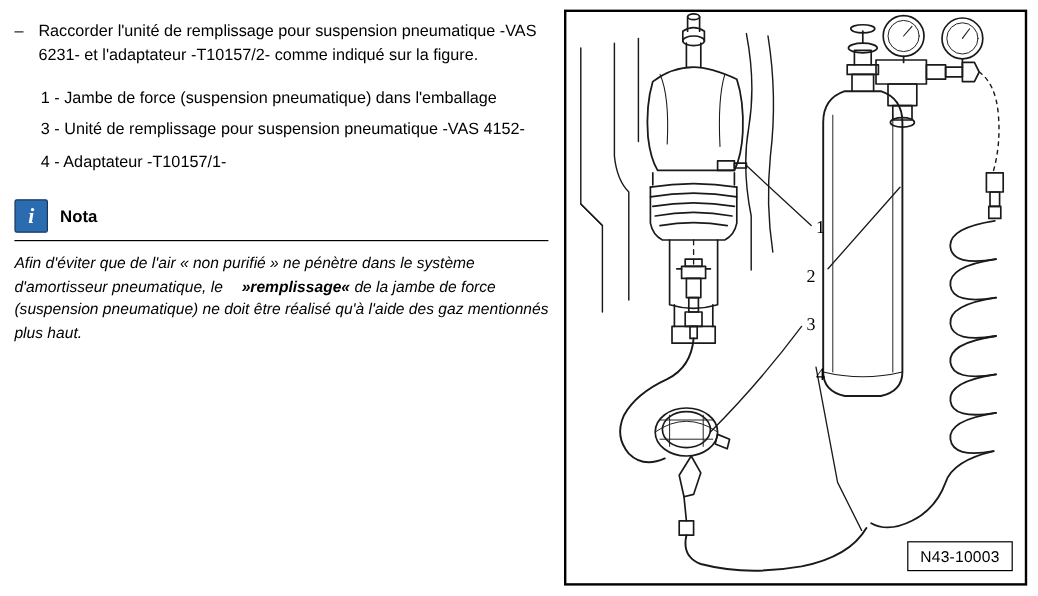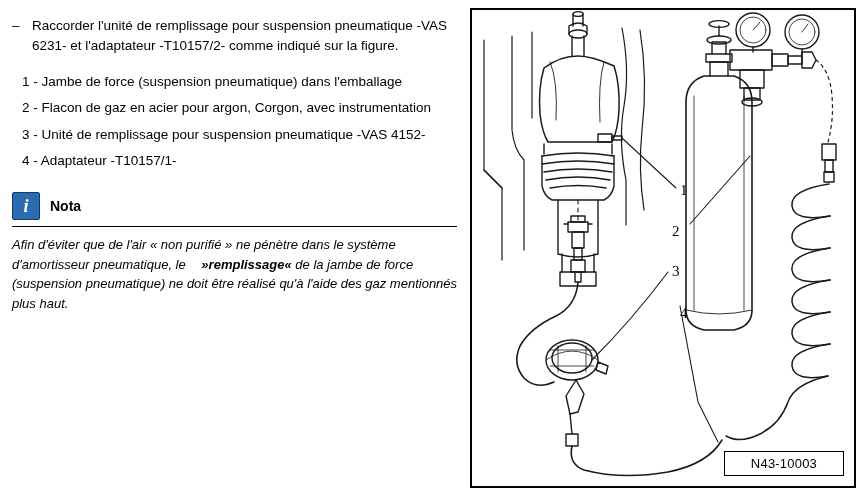--- a/index.html
+++ b/index.html
@@ -42,21 +42,21 @@
     flex: 0 0 20px;
     text-align: left;
     font-size: 13.5px;
   }
   .bullet-text {
     flex: 1 1 auto;
   }
 
   .legend {
     margin-top: 14px;
-    margin-left: 10px;
+    margin-left: 22px;
   }
   .legend-item {
     font-size: 13.5px;
     line-height: 1.95;
     white-space: nowrap;
   }
 
   
   .note-block {
     margin-top: 18px;
@@ -123,21 +123,21 @@
     overflow: hidden;
   }
   .figure svg {
     display: block;
   }
   .fig-code {
     position: absolute;
     right: 10px;
     bottom: 10px;
     border: 1.5px solid #000000;
-    padding: 4px 26px;
+    padding: 4px 10px;
     font-size: 13px;
     background: #ffffff;
     letter-spacing: 0.2px;
     text-align: center;
   }
   .callout {
     position: absolute;
     font-size: 15px;
     font-family: "Liberation Serif", serif;
   }
@@ -153,21 +153,20 @@
 
   <div class="text-col">
 
     <div class="bullet-row">
       <div class="bullet-dash">–</div>
       <div class="bullet-text">Raccorder l'unité de remplissage pour suspension pneumatique -VAS 6231- et l'adaptateur -T10157/2- comme indiqué sur la figure.</div>
     </div>
 
     <div class="legend">
       <div class="legend-item">1 - Jambe de force (suspension pneumatique) dans l'emballage</div>
-      <div class="legend-item">2 - Flacon de gaz en acier pour argon, Corgon, avec instrumentation</div>
       <div class="legend-item">3 - Unité de remplissage pour suspension pneumatique -VAS 4152-</div>
       <div class="legend-item">4 - Adaptateur -T10157/1-</div>
     </div>
 
     <div class="note-block">
       <div class="note-head">
         <div class="note-icon">
           <div class="glyph">i</div>
         </div>
         <div class="note-title">Nota</div>

